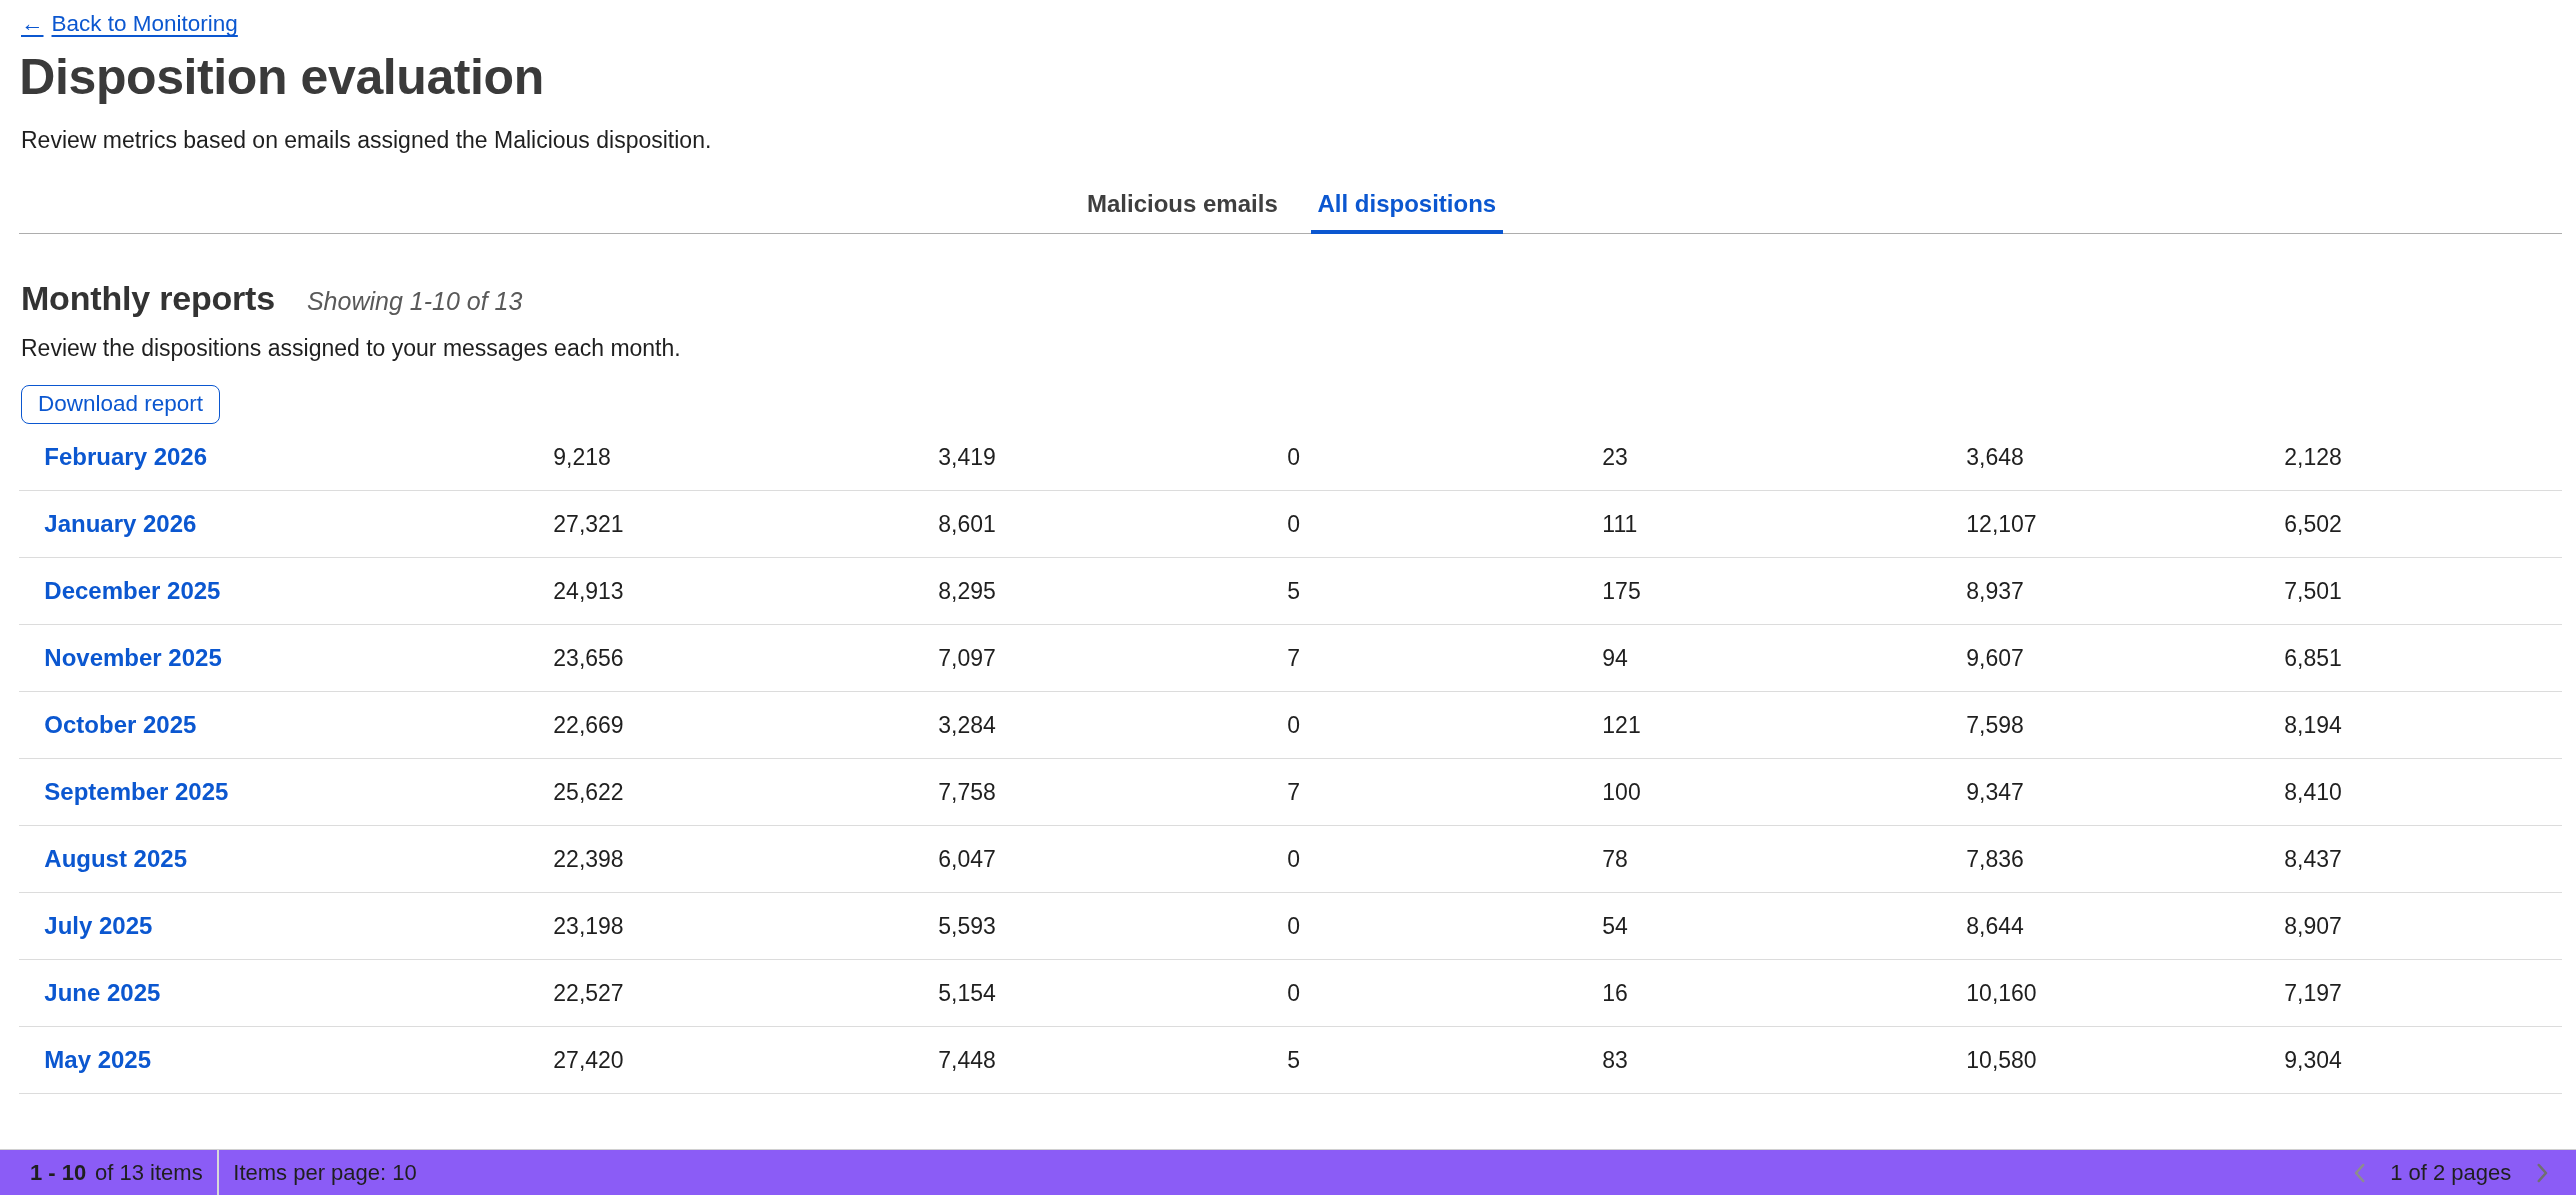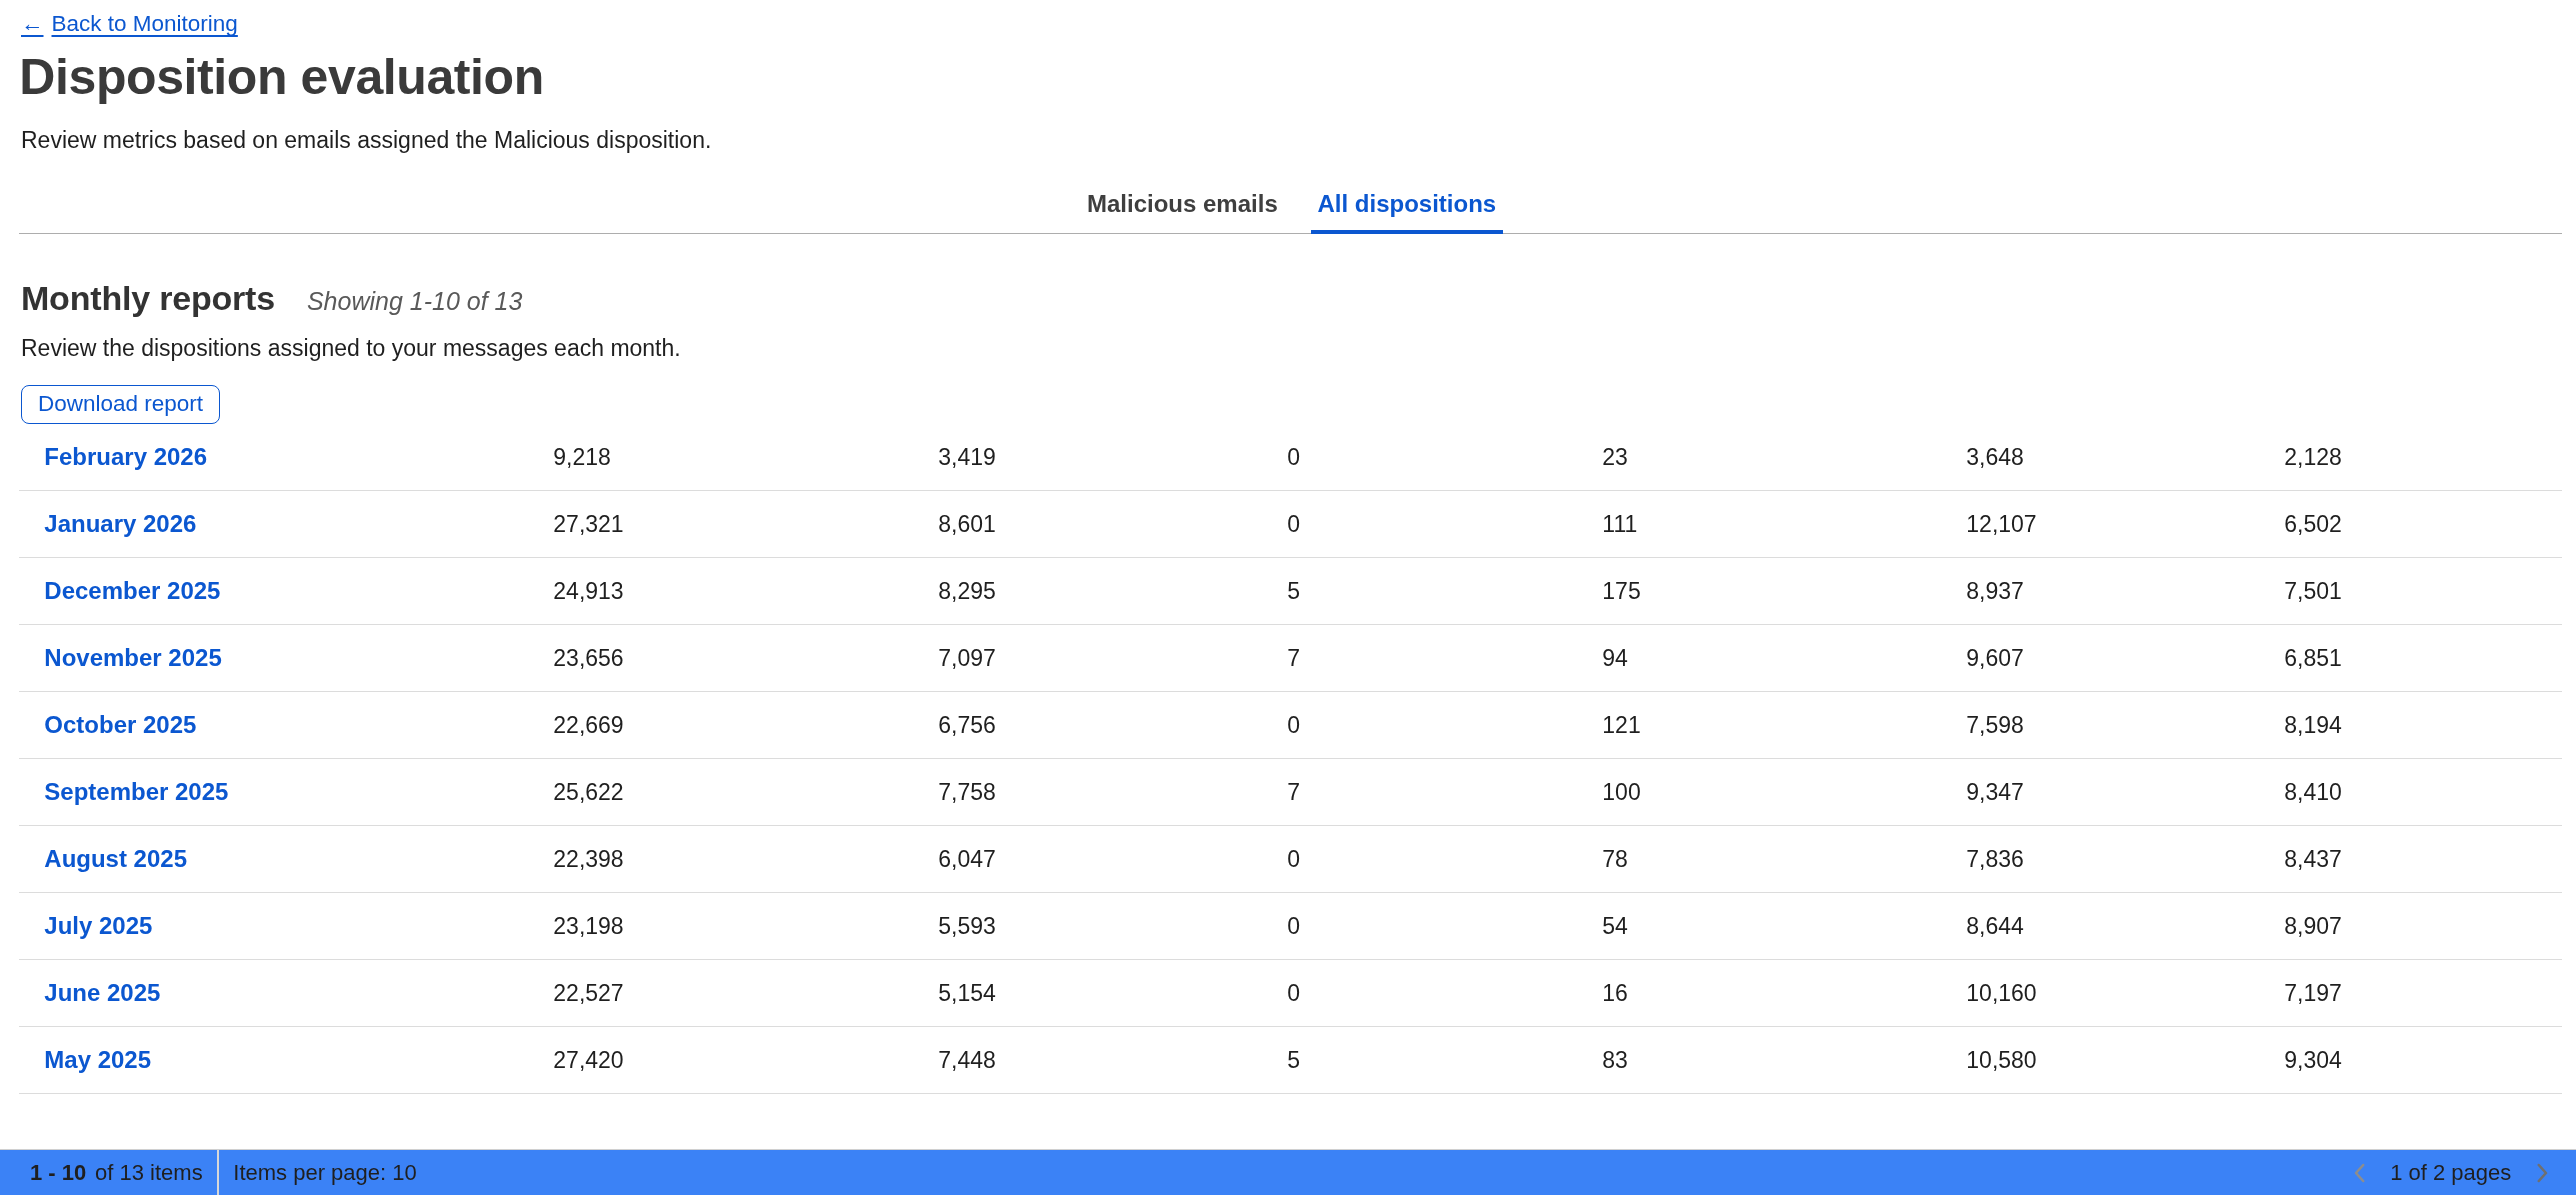--- a/index.html
+++ b/index.html
@@ -139,21 +139,21 @@
     cursor: pointer;
     justify-self: start;
   }
 
   
   .pagination {
     position: absolute;
     left: 0; right: 0; bottom: 0;
     height: 46px;
     border-top: 1.6px solid #d0d0d0;
-    background: #3b82f6;
+    background: #8b5cf6;
     display: flex;
     align-items: center;
     font-size: 22px;
     color: #1f1f1f;
   }
   .pg-left {
     display: flex;
     align-items: center;
     height: 100%;
     padding-left: 30px;
@@ -250,21 +250,21 @@
       <div class="cell">23,656</div>
       <div class="cell">7,097</div>
       <div class="cell">7</div>
       <div class="cell">94</div>
       <div class="cell">9,607</div>
       <div class="cell">6,851</div>
     </div>
       <div class="trow row">
       <a class="date-link">October 2025</a>
       <div class="cell">22,669</div>
-      <div class="cell">6,756</div>
+      <div class="cell">3,284</div>
       <div class="cell">0</div>
       <div class="cell">121</div>
       <div class="cell">7,598</div>
       <div class="cell">8,194</div>
     </div>
       <div class="trow row">
       <a class="date-link">September 2025</a>
       <div class="cell">25,622</div>
       <div class="cell">7,758</div>
       <div class="cell">7</div>

